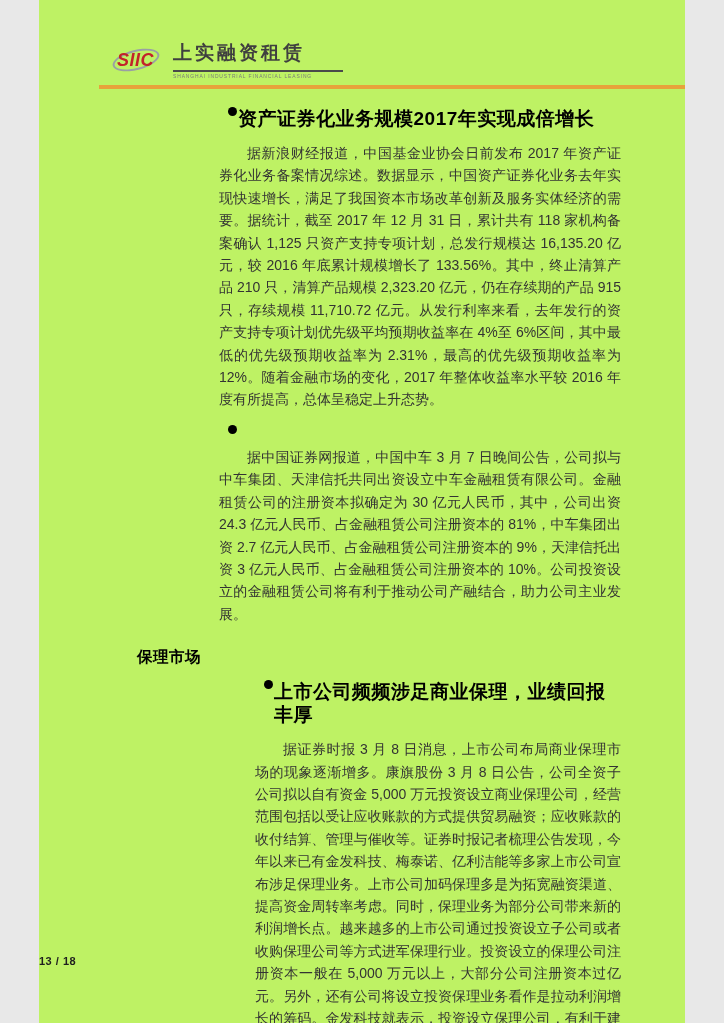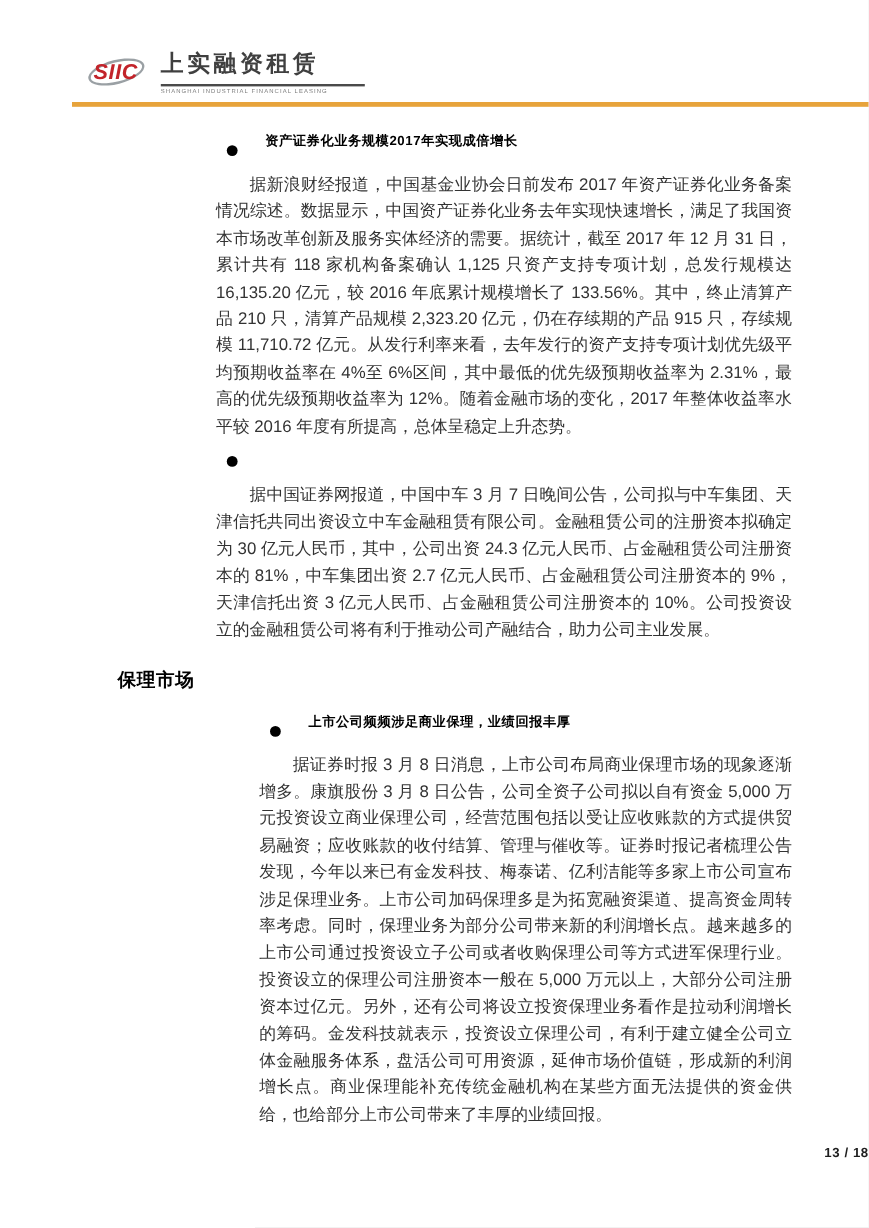--- a/index.html
+++ b/index.html
@@ -1,21 +1,21 @@
 <!DOCTYPE html>
 <html><head>
 <meta charset="utf-8">
 <style>
   * { margin:0; padding:0; box-sizing:border-box; }
   html,body { background:#e8e8e8; }
   .page {
     position:relative;
-    width:724px; height:1023px;
+    width:646px; height:1023px;
     margin:0 auto;
-    background:#ffffff;
+    background:#bef264;
     font-family:"Liberation Sans","DejaVu Sans",sans-serif;
     overflow:hidden;
   }
 
   
   .logo { position:absolute; top:40px; left:72px; display:flex; align-items:flex-start; gap:10px; }
   .logo-mark { position:relative; width:52px; height:34px; margin-top:4px; }
   .logo-ellipse {
     position:absolute; left:1px; top:6px;
     width:48px; height:20px;
@@ -45,37 +45,37 @@
   
   .content { position:absolute; top:94px; left:62px; right:64px; }
   .section-title {
     font-size:15.5px; font-weight:700; color:#000000;
     letter-spacing:0.5px; line-height:20px;
   }
   .section + .section { margin-top:14px; }
   .section-factoring { margin-top:22px !important;margin-left:36px; }
   .article { margin-left:118px; }
   .headline {
-    display:flex; align-items:flex-end; gap:23px;
+    display:flex; align-items:flex-start; gap:1px;
     margin:13px 0 0 9px;
-    font-size:11px; font-weight:700; color:#000000;
+    font-size:19px; font-weight:700; color:#000000;
     letter-spacing:0.5px; line-height:23px;
   }
   .bullet { flex:0 0 auto; width:9px; height:9px; border-radius:50%; background:#000; }
   .body-text {
     margin-top:12px;
     font-family:Liberation Sans, sans-serif;
     font-size:14px; line-height:22.4px; color:#333333;
     text-align:justify; text-indent:2em;
   }
 
   
   .pagenum {
     position:absolute; left:0; right:0; bottom:56px;
-    text-align:right;
+    text-align:left;
     font-size:11px; font-weight:700; color:#1e1e1e;
     letter-spacing:0.5px;
   }
 </style>
 </head>
 <body>
 
 <div class="page">
 
   <header>

